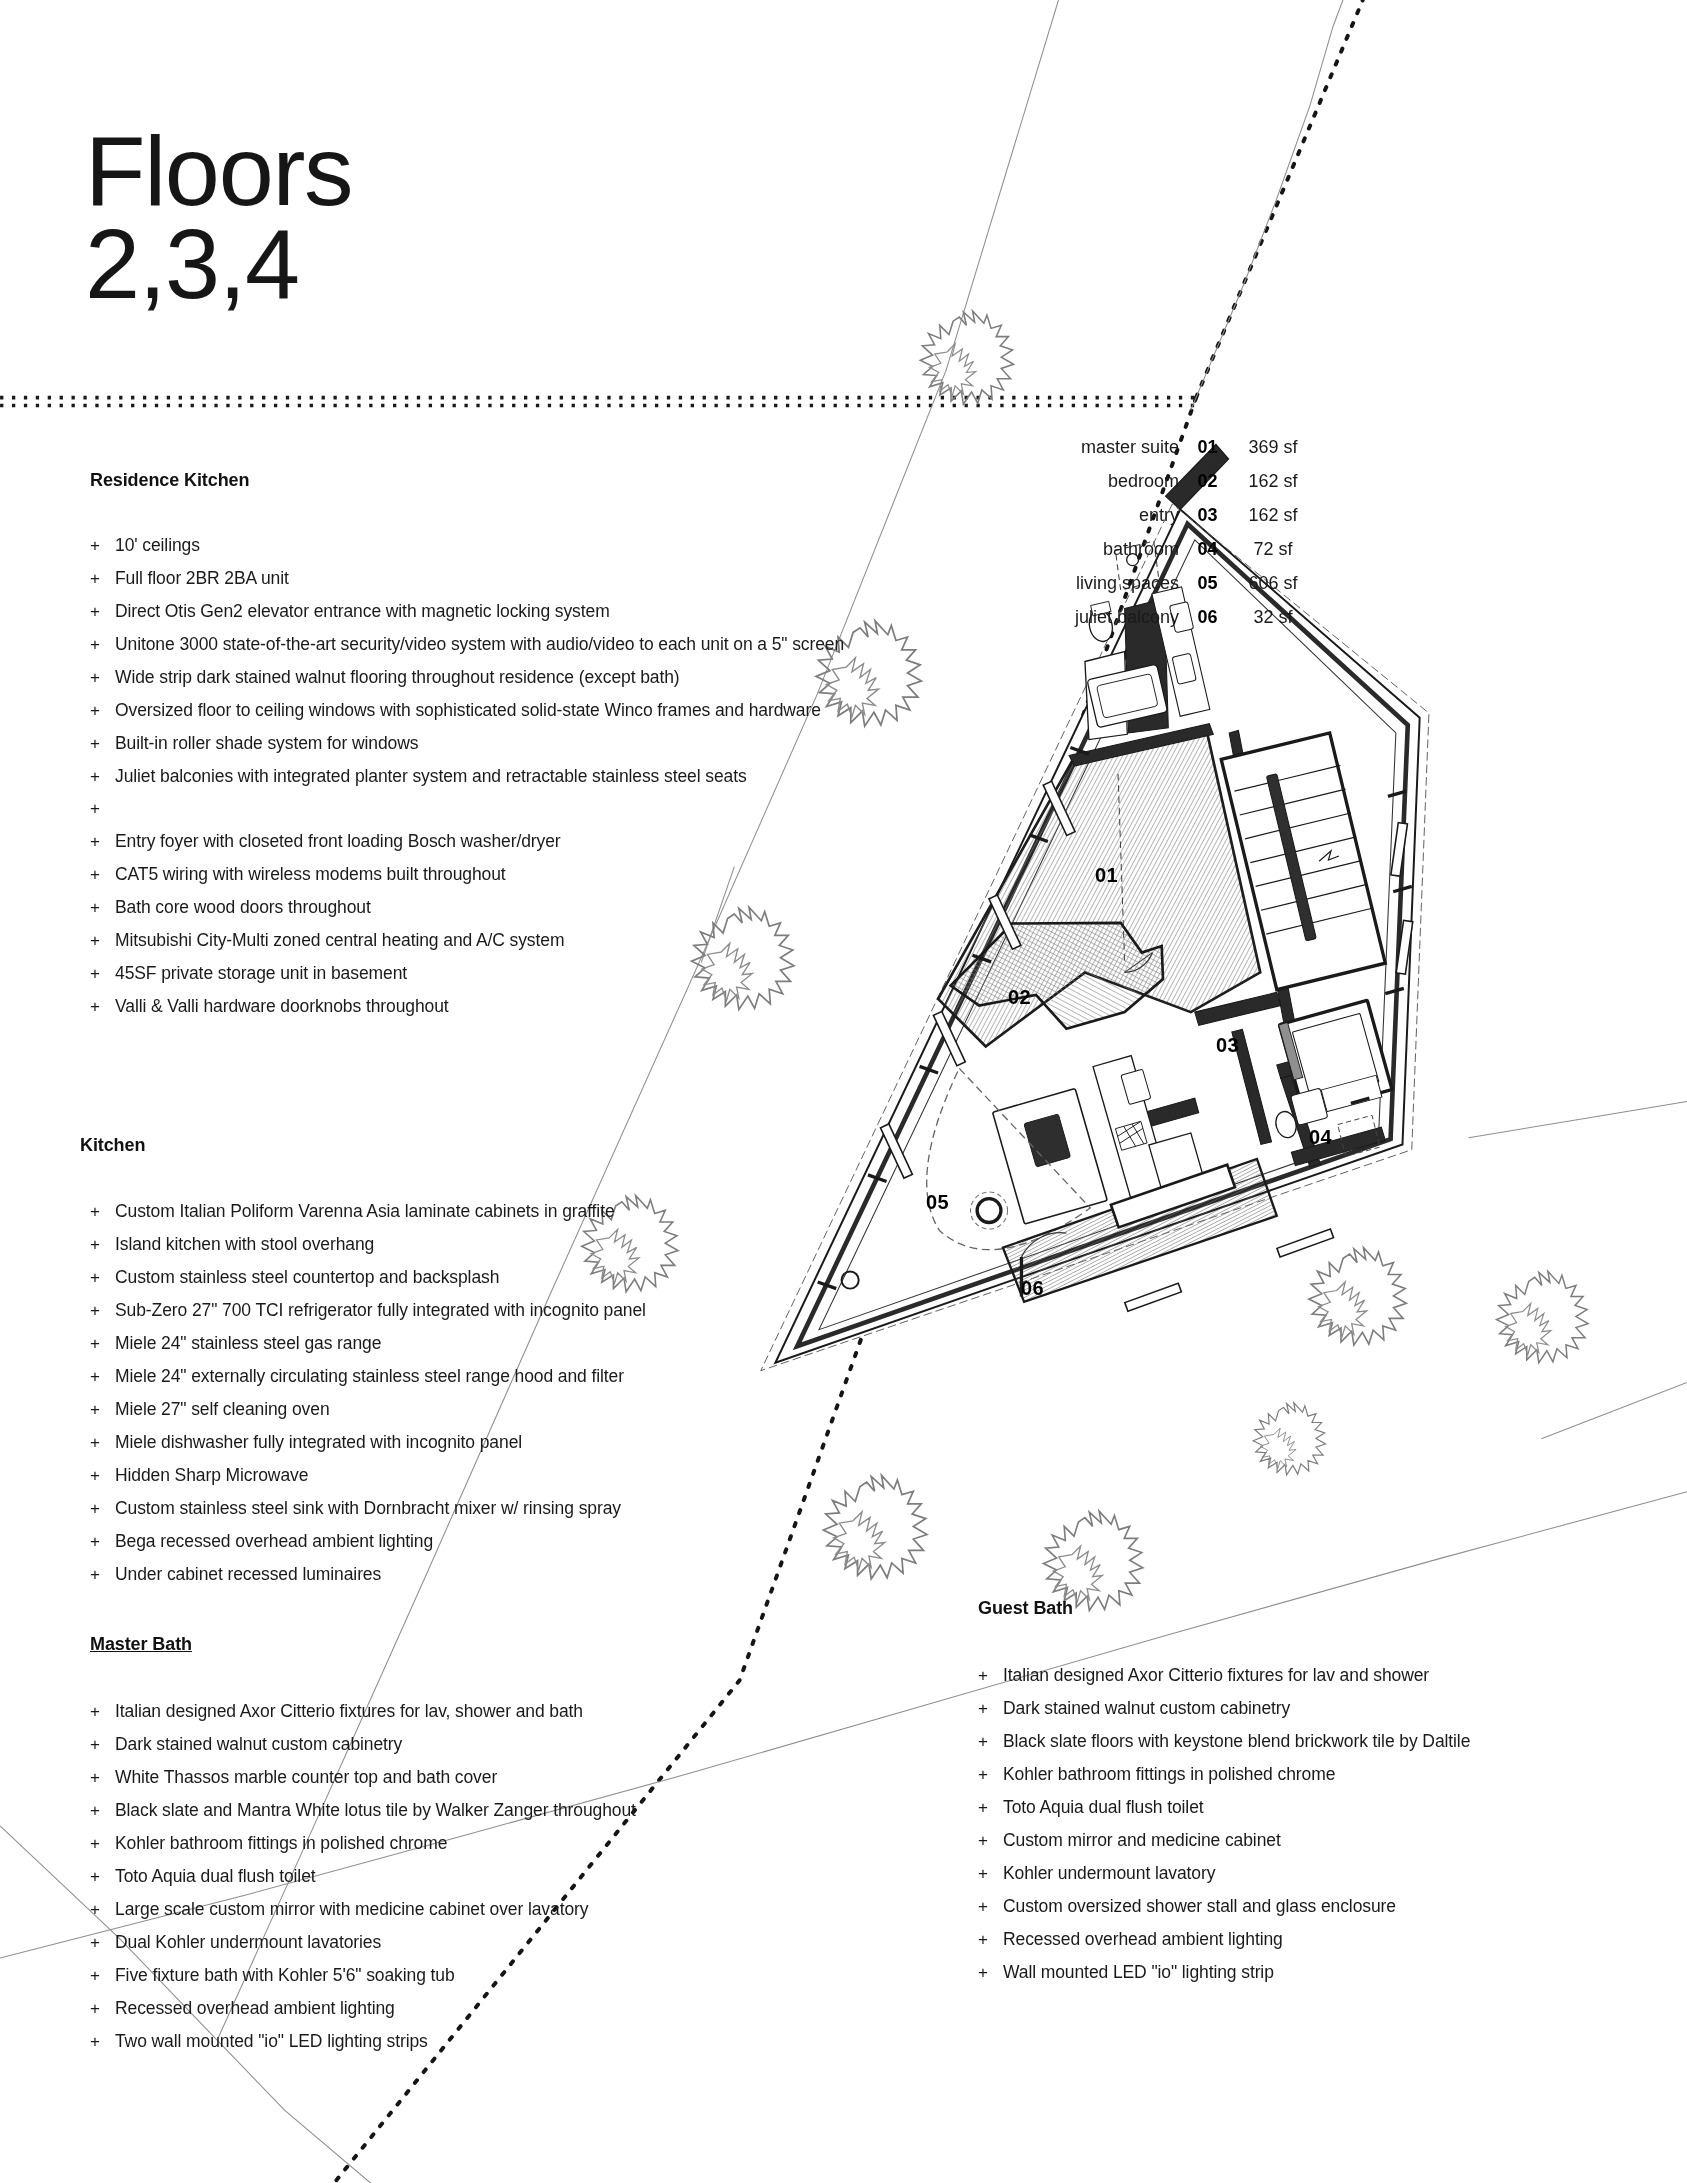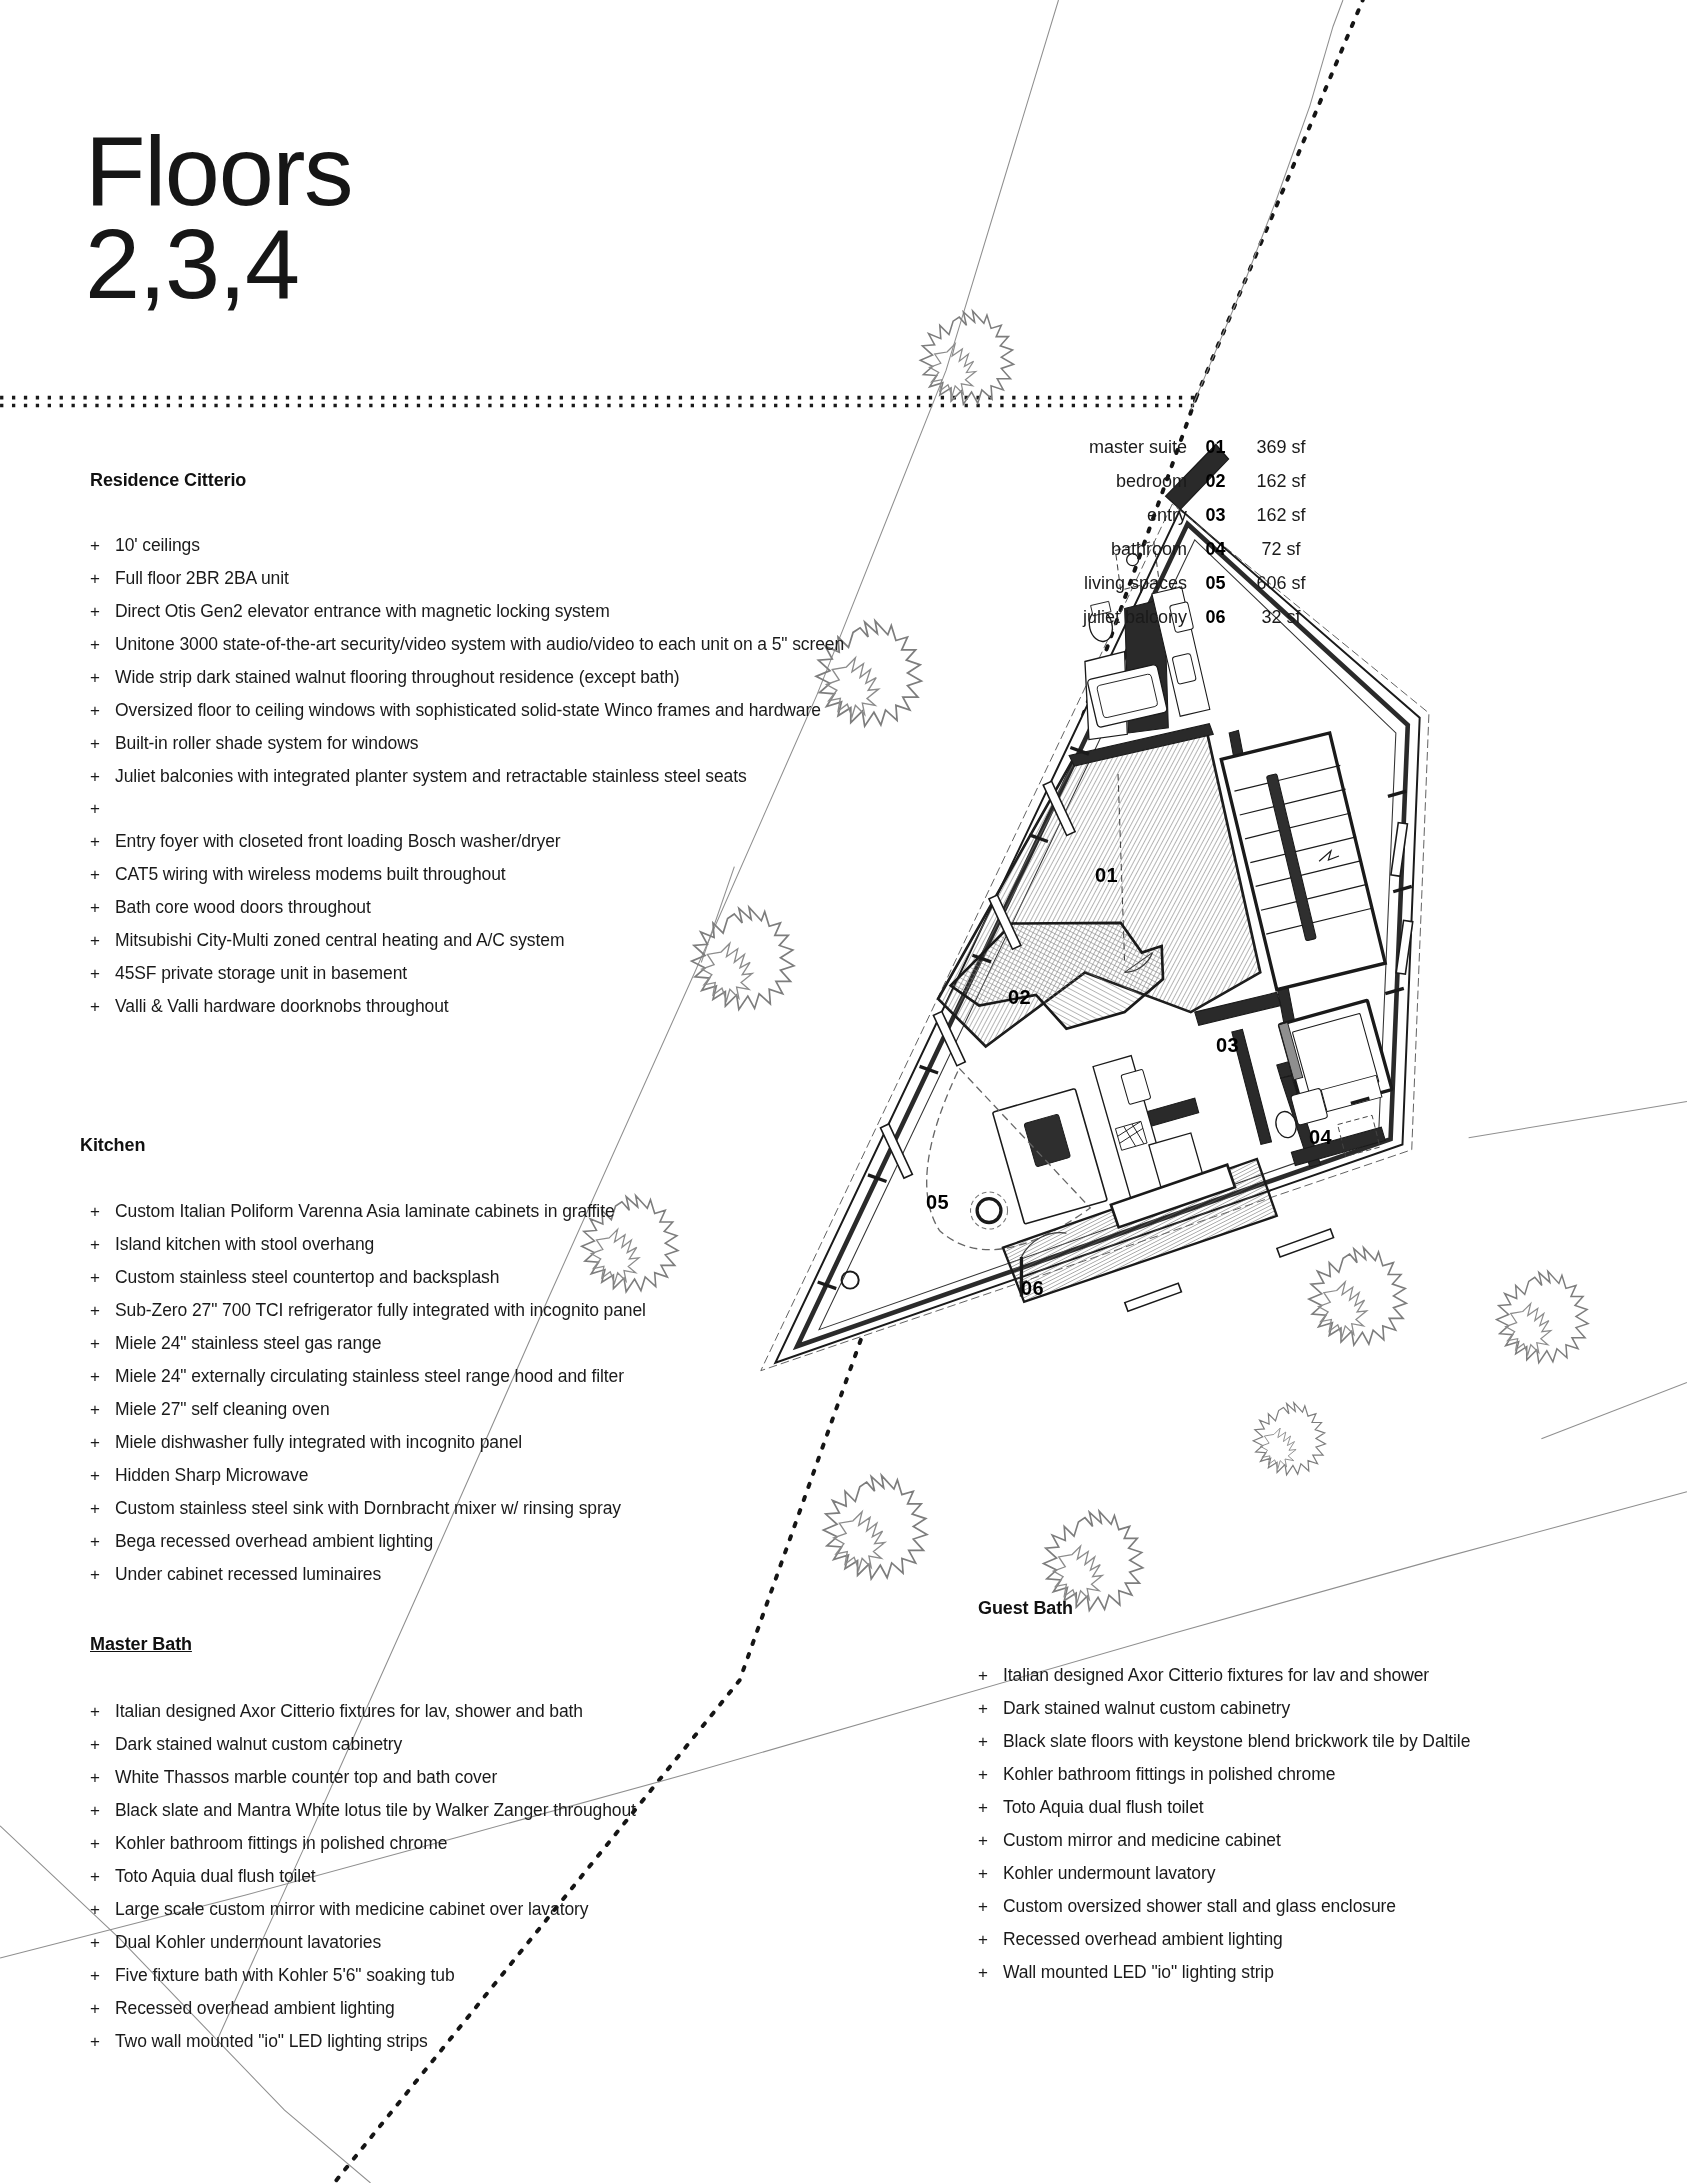--- a/index.html
+++ b/index.html
@@ -29,21 +29,21 @@
   .feat-list{position:absolute;}
   .feat{
     display:flex;align-items:baseline;
     font-size:17.5px;line-height:32px;color:#1a1a1a;letter-spacing:-0.1px;
     white-space:nowrap;
   }
   .feat .plus{width:25px;flex:0 0 25px;font-size:17px;color:#1a1a1a;}
   .feat .txt{flex:0 0 auto;}
 
   
-  .schedule{position:absolute;right:112px;top:437px;}
+  .schedule{position:absolute;right:120px;top:437px;}
   .sch-row{display:flex;align-items:baseline;height:34px;}
   .sch-name{width:159px;text-align:right;font-size:18px;color:#1a1a1a;}
   .sch-code{width:57px;text-align:center;font-size:18px;font-weight:700;color:#000;}
   .sch-area{width:74px;text-align:center;font-size:18px;color:#1a1a1a;}
 
   
   .room-tag{
     position:absolute;font-size:20px;font-weight:700;color:#000;letter-spacing:0.3px;
     z-index:4;
   }
@@ -296,21 +296,21 @@
       <span class="sch-code">05</span>
       <span class="sch-area">606 sf</span>
     </div>
     <div class="sch-row">
       <span class="sch-name">juliet balcony</span>
       <span class="sch-code">06</span>
       <span class="sch-area">32 sf</span>
     </div>
   </div>
 
-  <div class="sec-head" style="left:90px;top:470px;">Residence Citterio</div>
+  <div class="sec-head" style="left:90px;top:470px;">Residence Kitchen</div>
   <div class="feat-list" id="list-residence" style="left:90px;top:529px;">
       <div class="feat">
         <span class="plus">+</span>
         <span class="txt">10' ceilings</span>
       </div>
       <div class="feat">
         <span class="plus">+</span>
         <span class="txt">Full floor 2BR 2BA unit</span>
       </div>
       <div class="feat">

